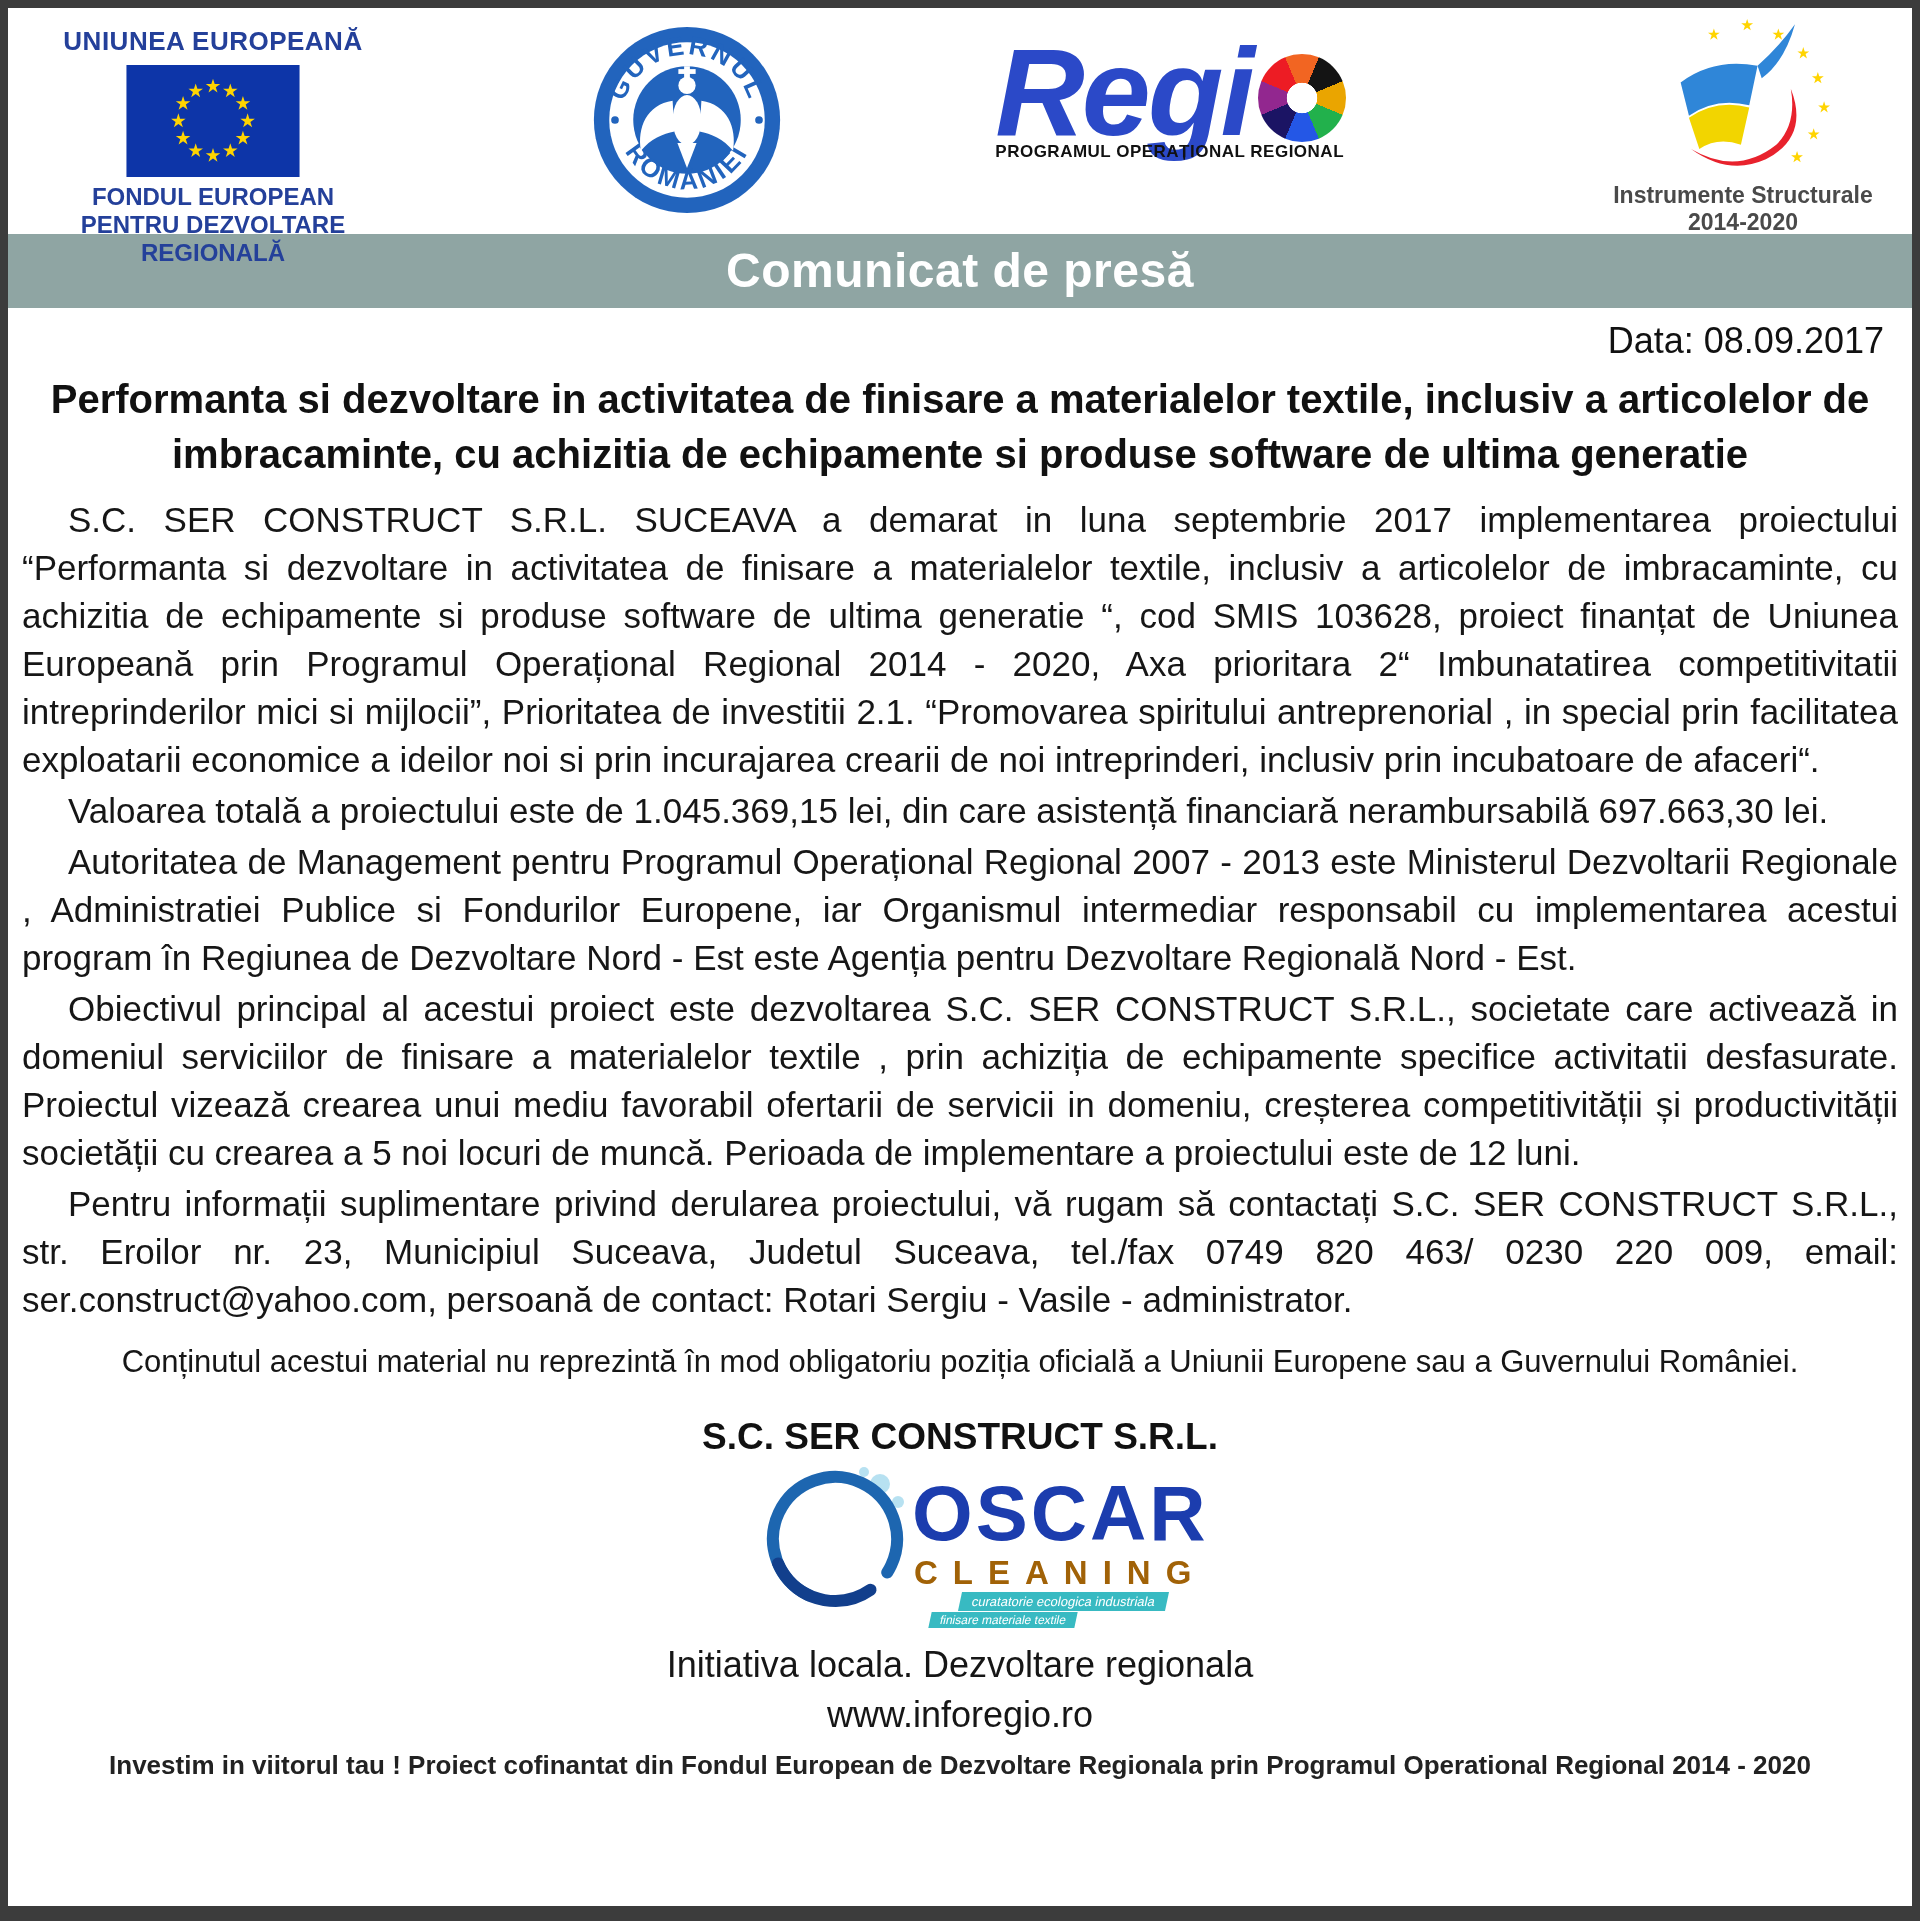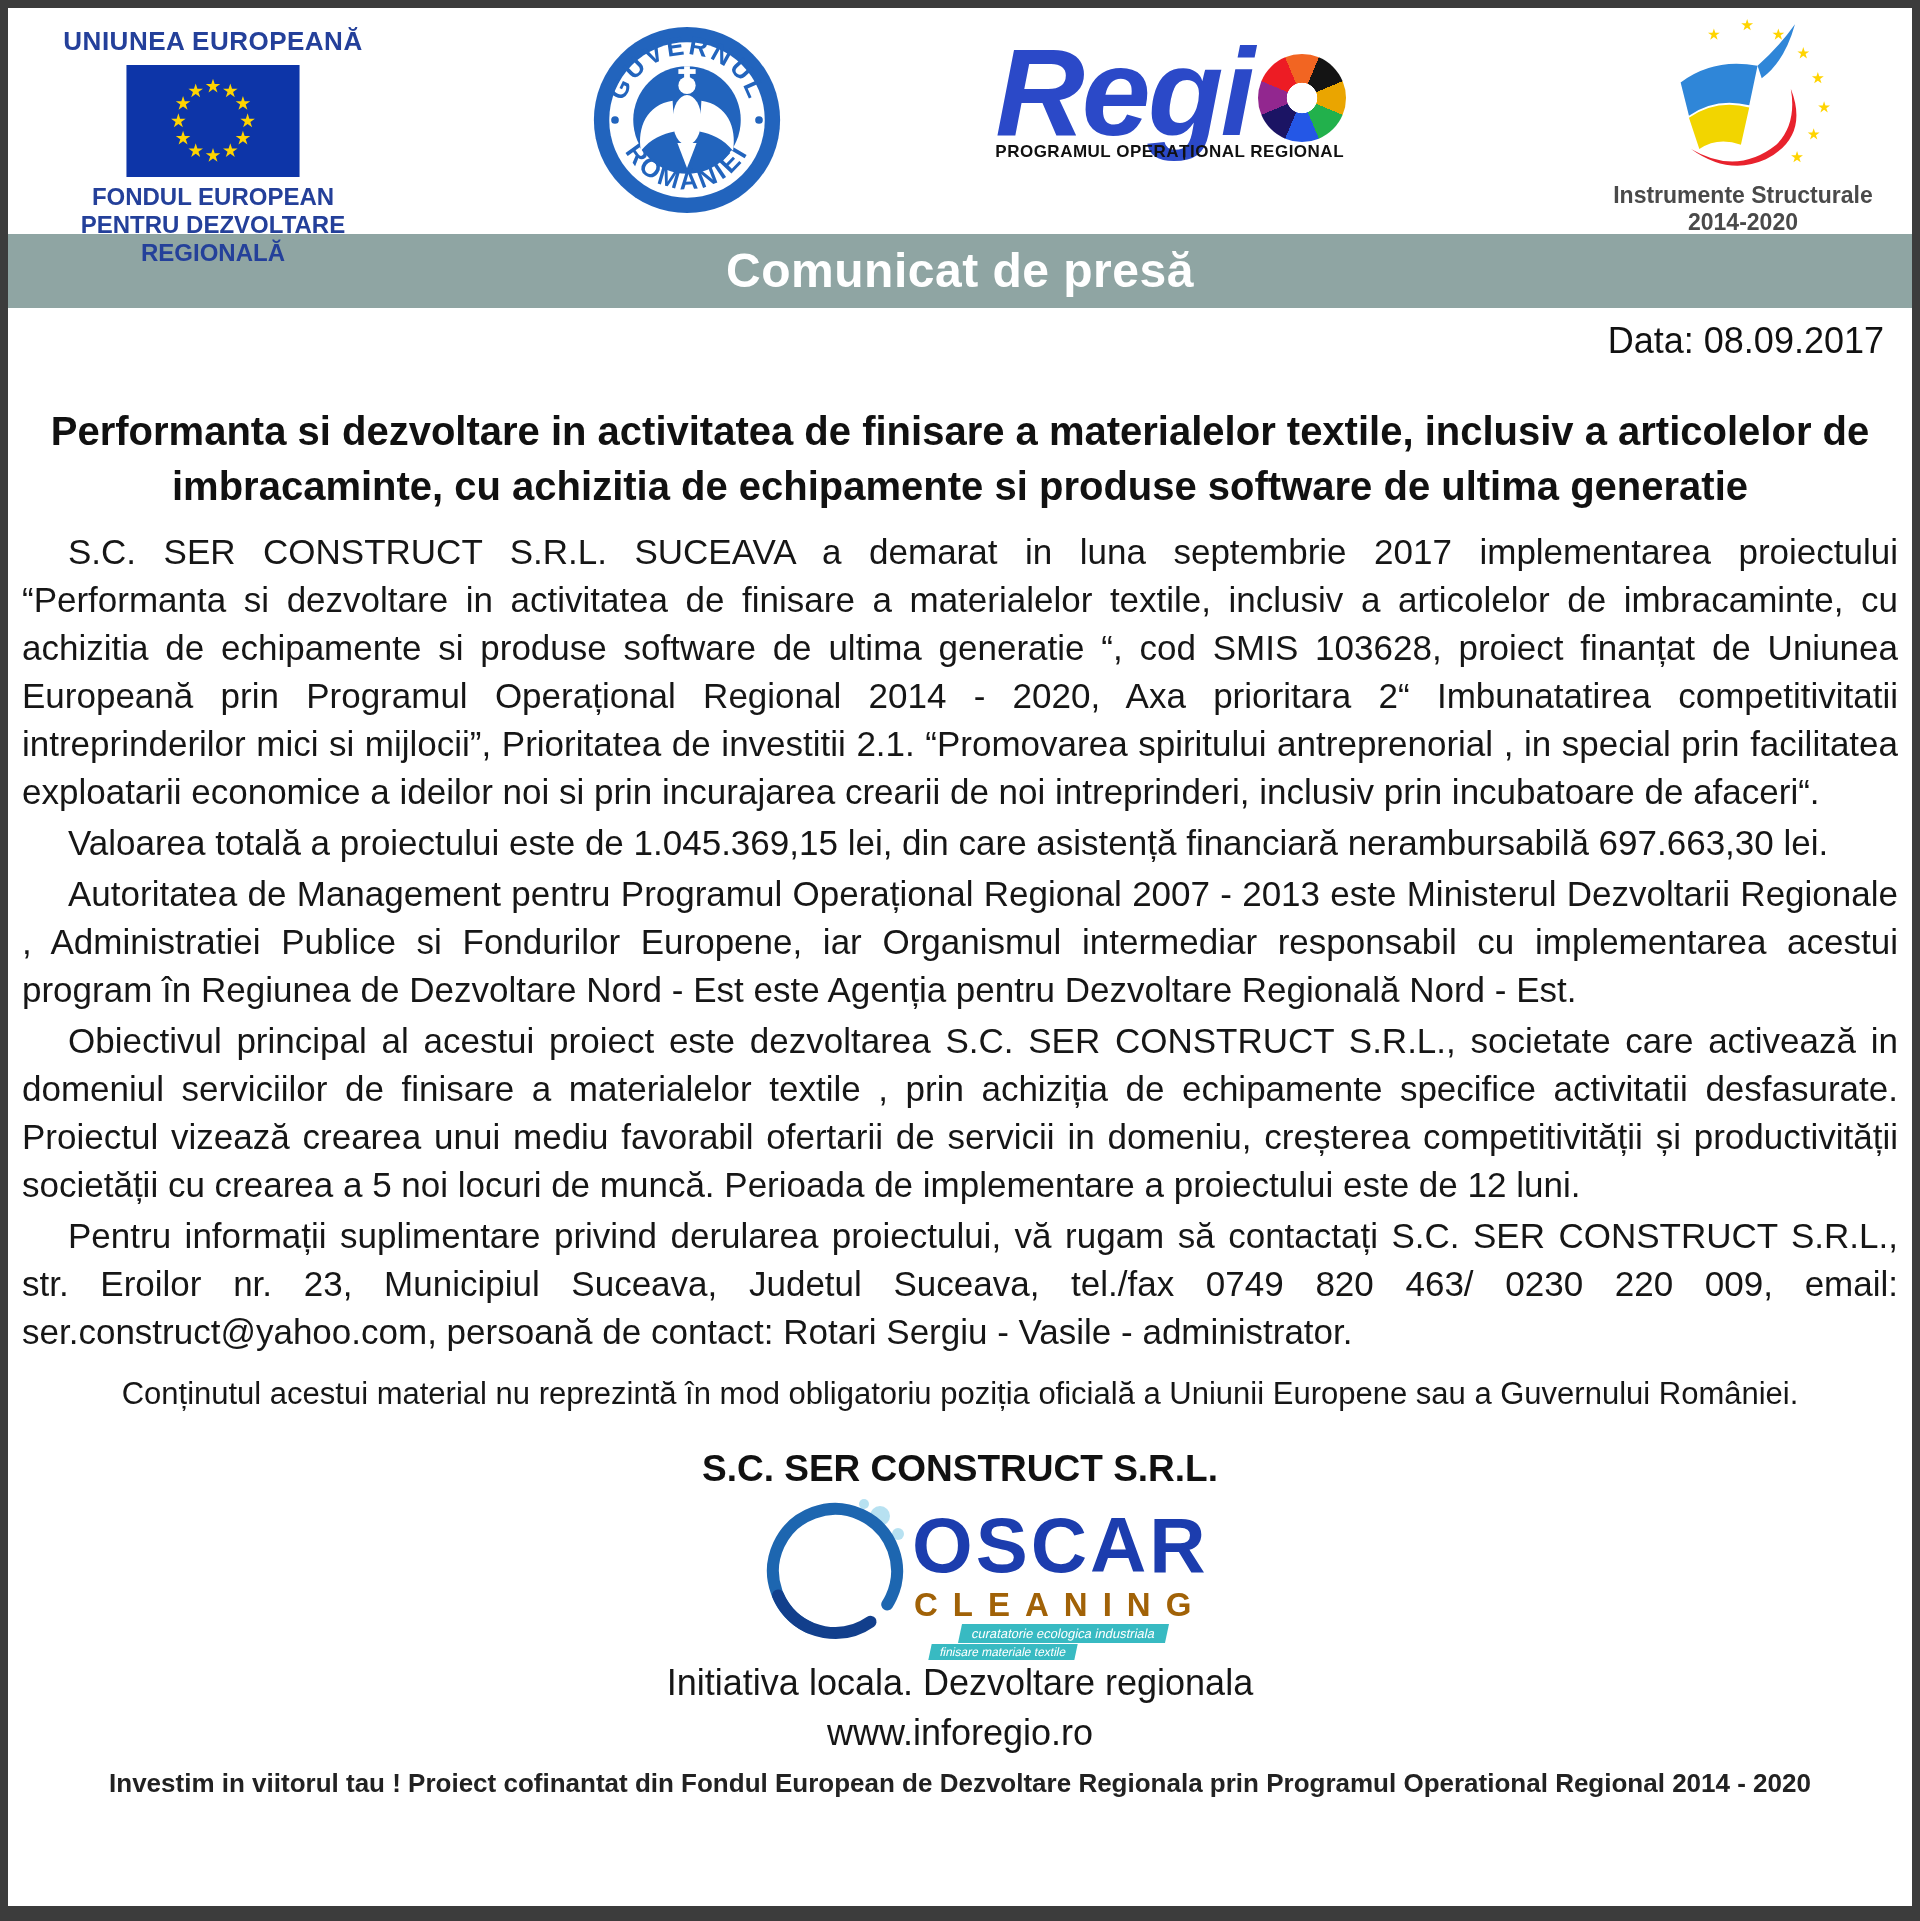--- a/index.html
+++ b/index.html
@@ -32,36 +32,36 @@
         #22b14c 0 180deg, #2457e6 0 225deg, #1b1464 0 270deg, #92278f 0 315deg, #ed1c24 0 360deg);
   }
   .regio-sub{font-size:17px;font-weight:bold;color:#111;letter-spacing:.5px;margin-top:2px;}
   .is-block{width:270px;text-align:center;}
   .is-text{font-size:23px;font-weight:bold;color:#4a4a4a;line-height:27px;margin-top:2px;}
   
   .banner{height:74px;background:#8fa5a3;text-align:center;}
   .banner span{font-size:48px;font-weight:bold;color:#ffffff;line-height:74px;letter-spacing:.5px;}
   
   .date-row{text-align:right;font-size:36px;padding:12px 28px 0 4px;height:48px;color:#111;}
-  .doc-title{font-size:40px;font-weight:bold;text-align:center;line-height:55px;margin:36px 24px 14px;color:#111;}
+  .doc-title{font-size:40px;font-weight:bold;text-align:center;line-height:55px;margin:4px 24px 14px;color:#111;}
   
   .body{margin-top:14px;}
   .body p{font-size:35px;line-height:48px;text-align:justify;text-indent:46px;margin:0 0 3px;padding:0 14px;color:#161616;}
   .disclaimer{font-size:31px;text-align:center;margin:20px 36px 0;color:#161616;}
   
   .company{font-size:37px;font-weight:bold;text-align:center;margin-top:36px;color:#111;}
   .oscar{position:relative;width:560px;height:162px;margin:4px auto 0;}
   .oscar-ring{position:absolute;left:80px;top:2px;}
   .oscar-word{position:absolute;left:232px;top:6px;font-size:78px;font-weight:bold;color:#1c3dae;letter-spacing:3px;text-align:center;}
   .oscar-sub{position:absolute;left:234px;top:92px;font-size:33px;font-weight:bold;color:#a16207;letter-spacing:15px;}
   .oscar-strip1{position:absolute;left:280px;top:130px;background:#38bac2;color:#ffffff;font-size:13px;
     padding:2px 12px;transform:skewX(-12deg);white-space:nowrap;}
   .oscar-strip2{position:absolute;left:250px;top:150px;background:#38bac2;color:#ffffff;font-size:12px;
     padding:1px 10px;transform:skewX(-12deg);white-space:nowrap;}
-  .slogan{font-size:36px;text-align:center;margin-top:6px;color:#161616;}
+  .slogan{font-size:36px;text-align:center;margin-top:20px;color:#161616;}
   .website{font-size:36px;text-align:center;margin-top:8px;color:#161616;}
   .note{font-size:26px;font-weight:bold;text-align:center;margin-top:14px;color:#222;}
 </style>
 </head>
 <body>
 
 <div class="page">
 
   <header class="logos">
 

